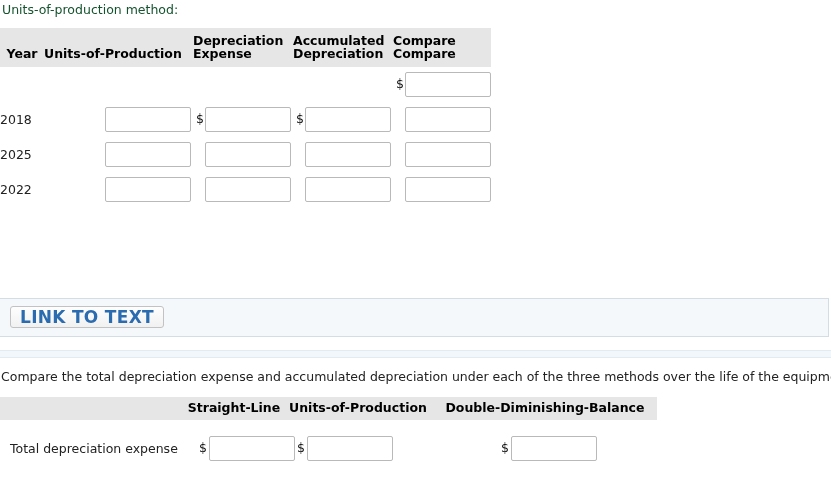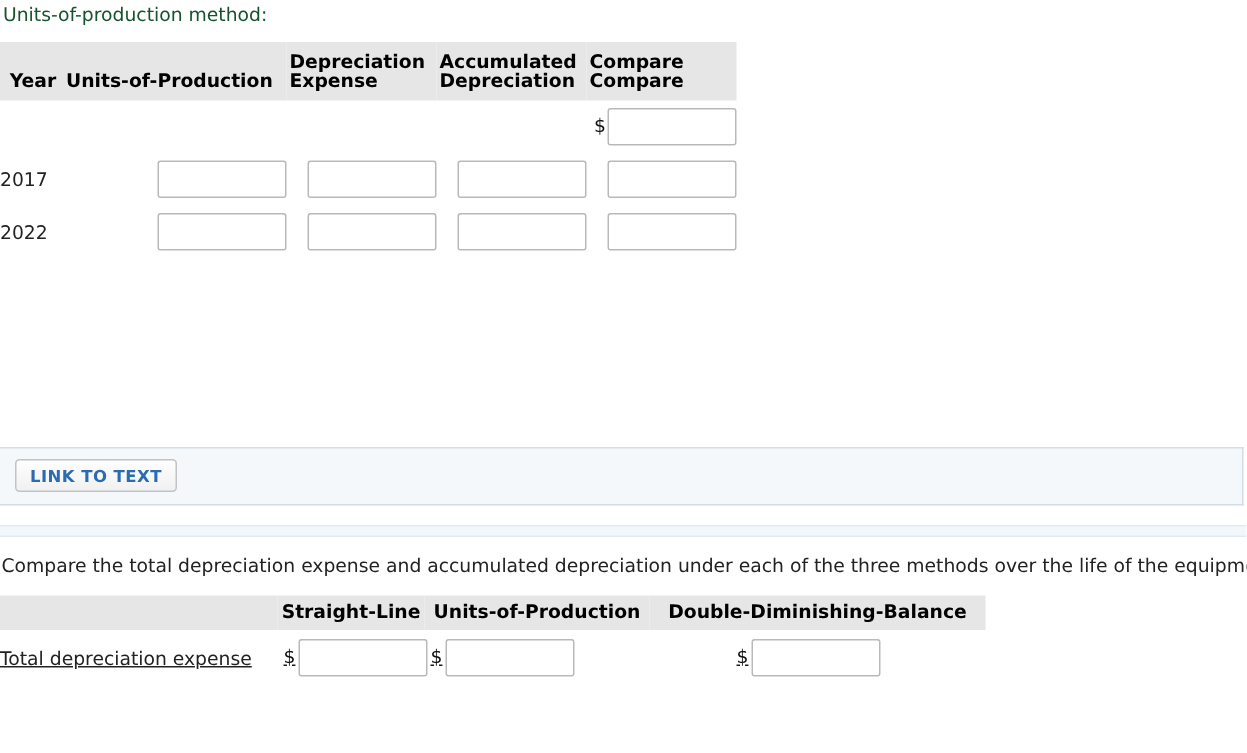--- a/index.html
+++ b/index.html
@@ -117,21 +117,21 @@
     top: 7px;
     height: 22px;
     padding: 0 9px;
     display: inline-flex;
     align-items: center;
     box-sizing: border-box;
     background: linear-gradient(#fefefe, #f1f1f1);
     border: 1px solid #c2c2c2;
     border-radius: 3px;
     color: #2b6cb0;
-    font-size: 11px;
+    font-size: 17px;
     font-weight: bold;
     letter-spacing: 0.3px;
     cursor: pointer;
     font-family: "DejaVu Sans", "Liberation Sans", sans-serif;
   }
 
   
   #separator-band {
     left: 0px;
     top: 350px;
@@ -172,24 +172,23 @@
     text-align: center;
     padding: 4px 0 5px 0;
     line-height: 14px;
   }
   #compare-table thead th.col-label { width: 185px; background: #e6e6e6; }
   #compare-table thead th.col-sl    { width: 98px; }
   #compare-table thead th.col-uop   { width: 150px; }
   #compare-table thead th.col-ddb   { width: 224px; }
 
   #compare-table tbody td {
-    padding: 0;
+    padding: 10px;
     height: 37px;
     vertical-align: middle;
-    text-decoration: underline;
   }
   .row-label {
     font-size: 12.5px;
     color: #222222;
     padding-left: 2px;
     white-space: nowrap;
   }
   .cmpbox {
     display: flex;
     align-items: center;
@@ -230,21 +229,48 @@
           <td></td>
           <td></td>
           <td style="height: 28px;">
             <div class="cellbox">
               <span class="dollar">$</span>
               <input type="text" class="txt" style="">
             </div>
           </td>
         </tr>
         <tr>
-          <td class="year-cell">2017</td>
+          <td class="year-cell">2018</td>
+          <td>
+            <div class="cellbox">
+              <span class="dollar blank">$</span>
+              <input type="text" class="txt" style="">
+            </div>
+          </td>
+          <td>
+            <div class="cellbox">
+              <span class="dollar">$</span>
+              <input type="text" class="txt" style="">
+            </div>
+          </td>
+          <td>
+            <div class="cellbox">
+              <span class="dollar">$</span>
+              <input type="text" class="txt" style="">
+            </div>
+          </td>
+          <td>
+            <div class="cellbox">
+              <span class="dollar blank">$</span>
+              <input type="text" class="txt" style="">
+            </div>
+          </td>
+        </tr>
+        <tr>
+          <td class="year-cell">2025</td>
           <td>
             <div class="cellbox">
               <span class="dollar blank">$</span>
               <input type="text" class="txt" style="">
             </div>
           </td>
           <td>
             <div class="cellbox">
               <span class="dollar blank">$</span>
               <input type="text" class="txt" style="">

